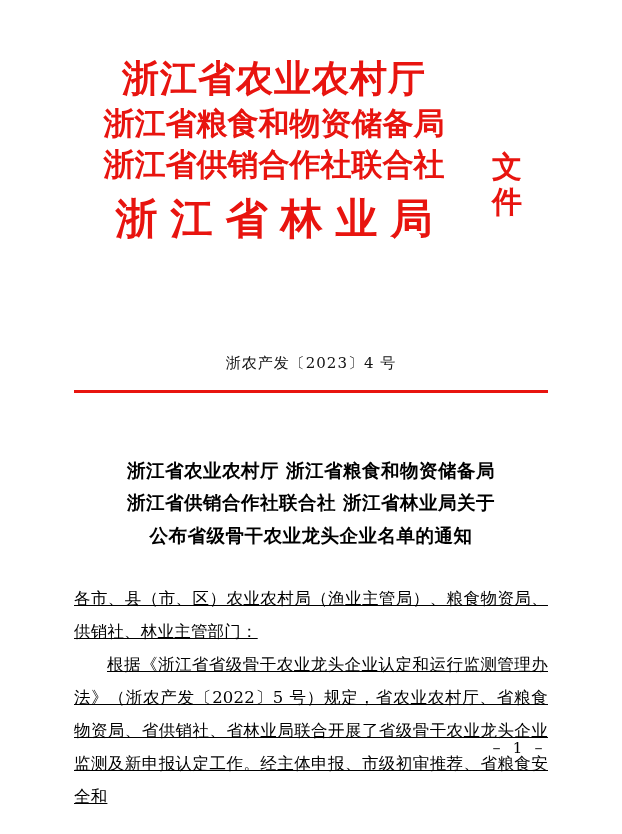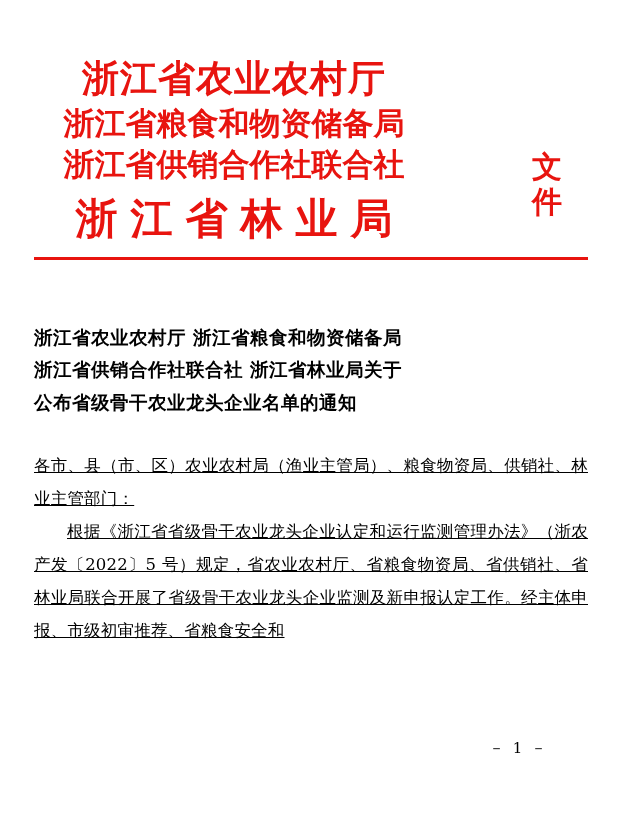--- a/index.html
+++ b/index.html
@@ -12,21 +12,21 @@
     background: #ffffff;
     font-family: "Liberation Serif", "DejaVu Serif", serif;
     color: #000000;
     overflow: hidden;
   }
   .page {
     position: relative;
     width: 622px;
     height: 802px;
     box-sizing: border-box;
-    padding: 0 34px;
+    padding: 0 74px;
     border-radius: 20px;
   }
 
   
   .letterhead {
     position: relative;
     padding-top: 60px;
     height: 240px;
     box-sizing: border-box;
   }
@@ -88,20 +88,21 @@
   .red-rule {
     margin-top: 17px;
     height: 3px;
     background: #e8140f;
     width: 100%;
   }
 
   
   .doc-title {
     margin-top: 62px;
+    text-align: center;
     font-family: "DejaVu Serif", "Liberation Serif", serif;
     font-weight: bold;
     font-size: 18.5px;
     line-height: 1.75;
     color: #000;
     letter-spacing: 0.5px;
   }
   .doc-title .tl {
     display: block;
   }
@@ -143,20 +144,21 @@
   <div class="letterhead">
     <div class="lh-lines">
       <div class="lh-line l1">浙江省农业农村厅</div>
       <div class="lh-line l2">浙江省粮食和物资储备局</div>
       <div class="lh-line l3">浙江省供销合作社联合社</div>
       <div class="lh-line l4">浙江省林业局</div>
     </div>
     <div class="lh-wenjian">文件</div>
   </div>
 
+  <div class="docnum">浙农产发〔2023〕4 号</div>
   <div class="red-rule"></div>
 
   <div class="doc-title">
     <span class="tl">浙江省农业农村厅 浙江省粮食和物资储备局</span>
     <span class="tl">浙江省供销合作社联合社 浙江省林业局关于</span>
     <span class="tl">公布省级骨干农业龙头企业名单的通知</span>
   </div>
 
   <div class="body-text">
     <p>各市、县（市、区）农业农村局（渔业主管局）、粮食物资局、供销社、林业主管部门：</p>

